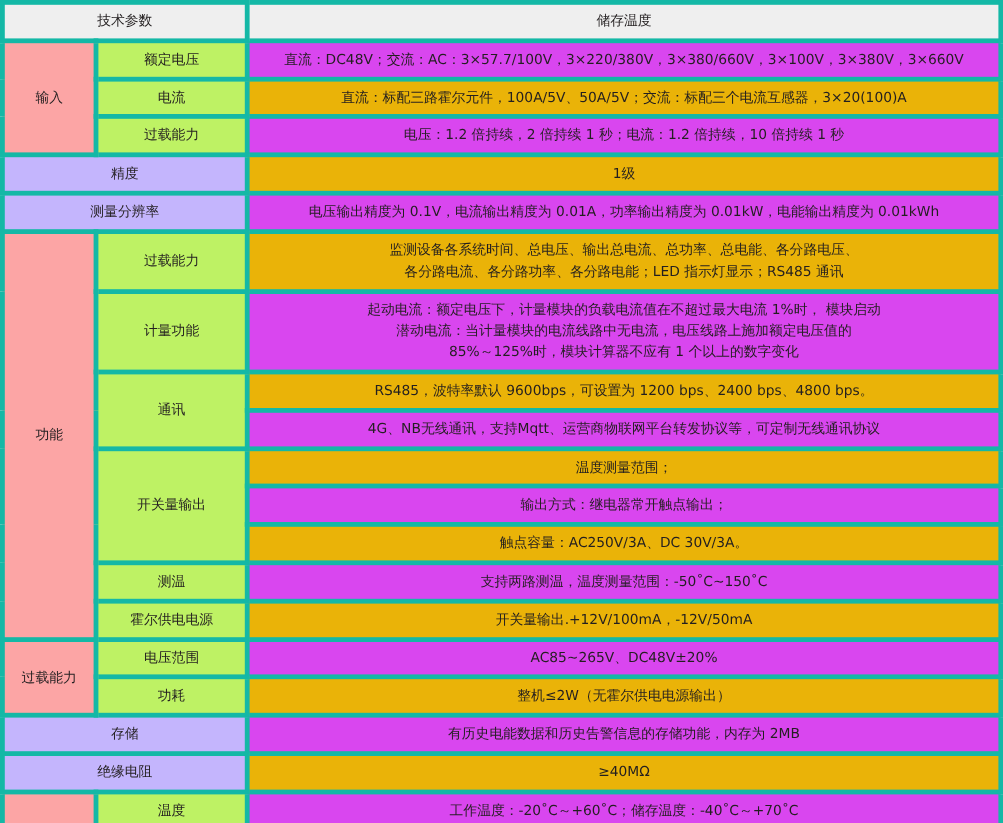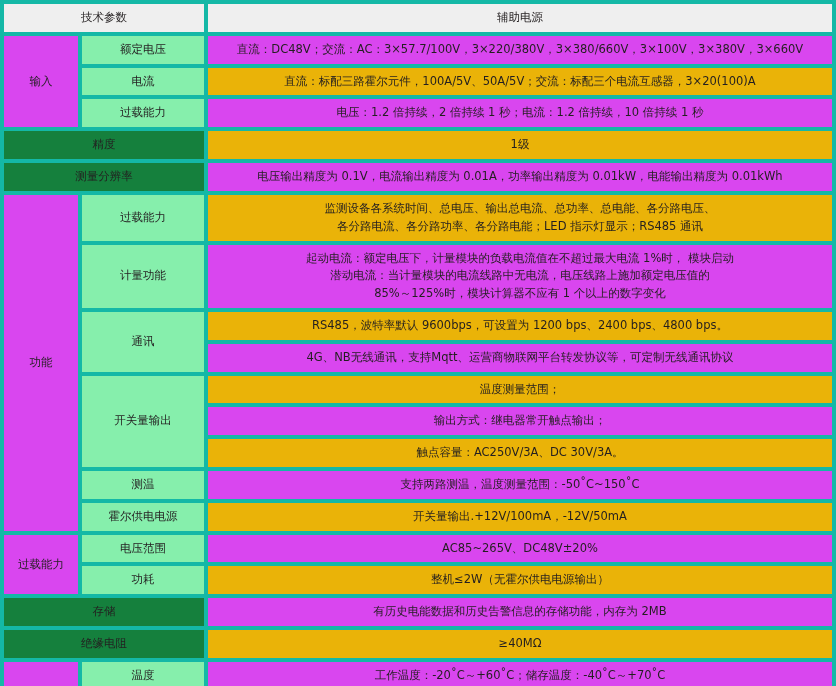--- a/index.html
+++ b/index.html
@@ -25,31 +25,31 @@
     text-align: center;
     vertical-align: middle;
     font-weight: normal;
   }
   .head-cell {
     background: #efefef;
     font-size: 12px;
     padding: 7px 6px;
   }
   .grp {
-    background: #d946ef;
+    background: #fca5a5;
     font-size: 12.5px;
     width: 78px;
   }
   .sub {
-    background: #86efac;
+    background: #bef264;
     font-size: 12px;
     width: 126px;
   }
   .wide-label {
-    background: #15803d;
+    background: #c4b5fd;
     font-size: 12px;
     margin-top: 34px;
   }
   .val {
     background: #d946ef;
     padding-left: 10px;
     padding-right: 10px;
   }
   .val-alt {
     background: #eab308;
@@ -61,21 +61,21 @@
 
 <table id="spec-table">
   <colgroup>
     <col style="width:78px">
     <col style="width:126px">
     <col>
   </colgroup>
   <tbody>
     <tr>
       <th class="head-cell" colspan="2">技术参数</th>
-      <th class="head-cell">辅助电源</th>
+      <th class="head-cell">储存温度</th>
     </tr>
 
     <tr>
       <td class="grp" rowspan="3">输入</td>
       <td class="sub">额定电压</td>
       <td class="val">直流：DC48V；交流：AC：3×57.7/100V，3×220/380V，3×380/660V，3×100V，3×380V，3×660V</td>
     </tr>
     <tr>
       <td class="sub">电流</td>
       <td class="val val-alt">直流：标配三路霍尔元件，100A/5V、50A/5V；交流：标配三个电流互感器，3×20(100)A</td>

